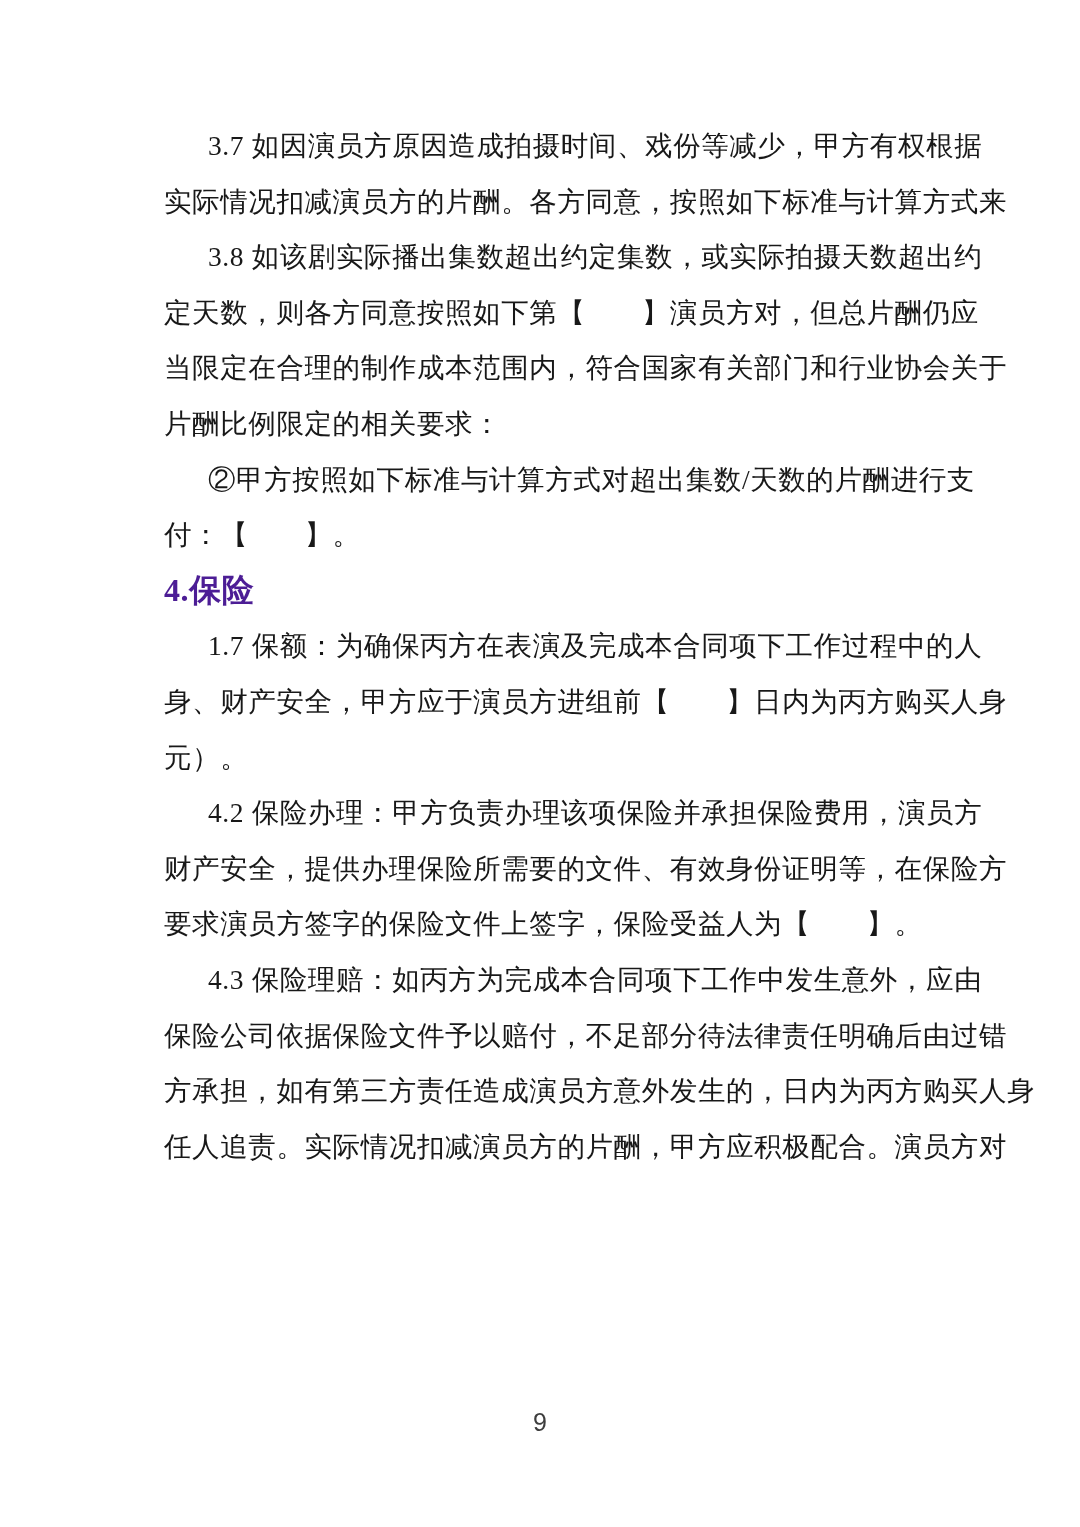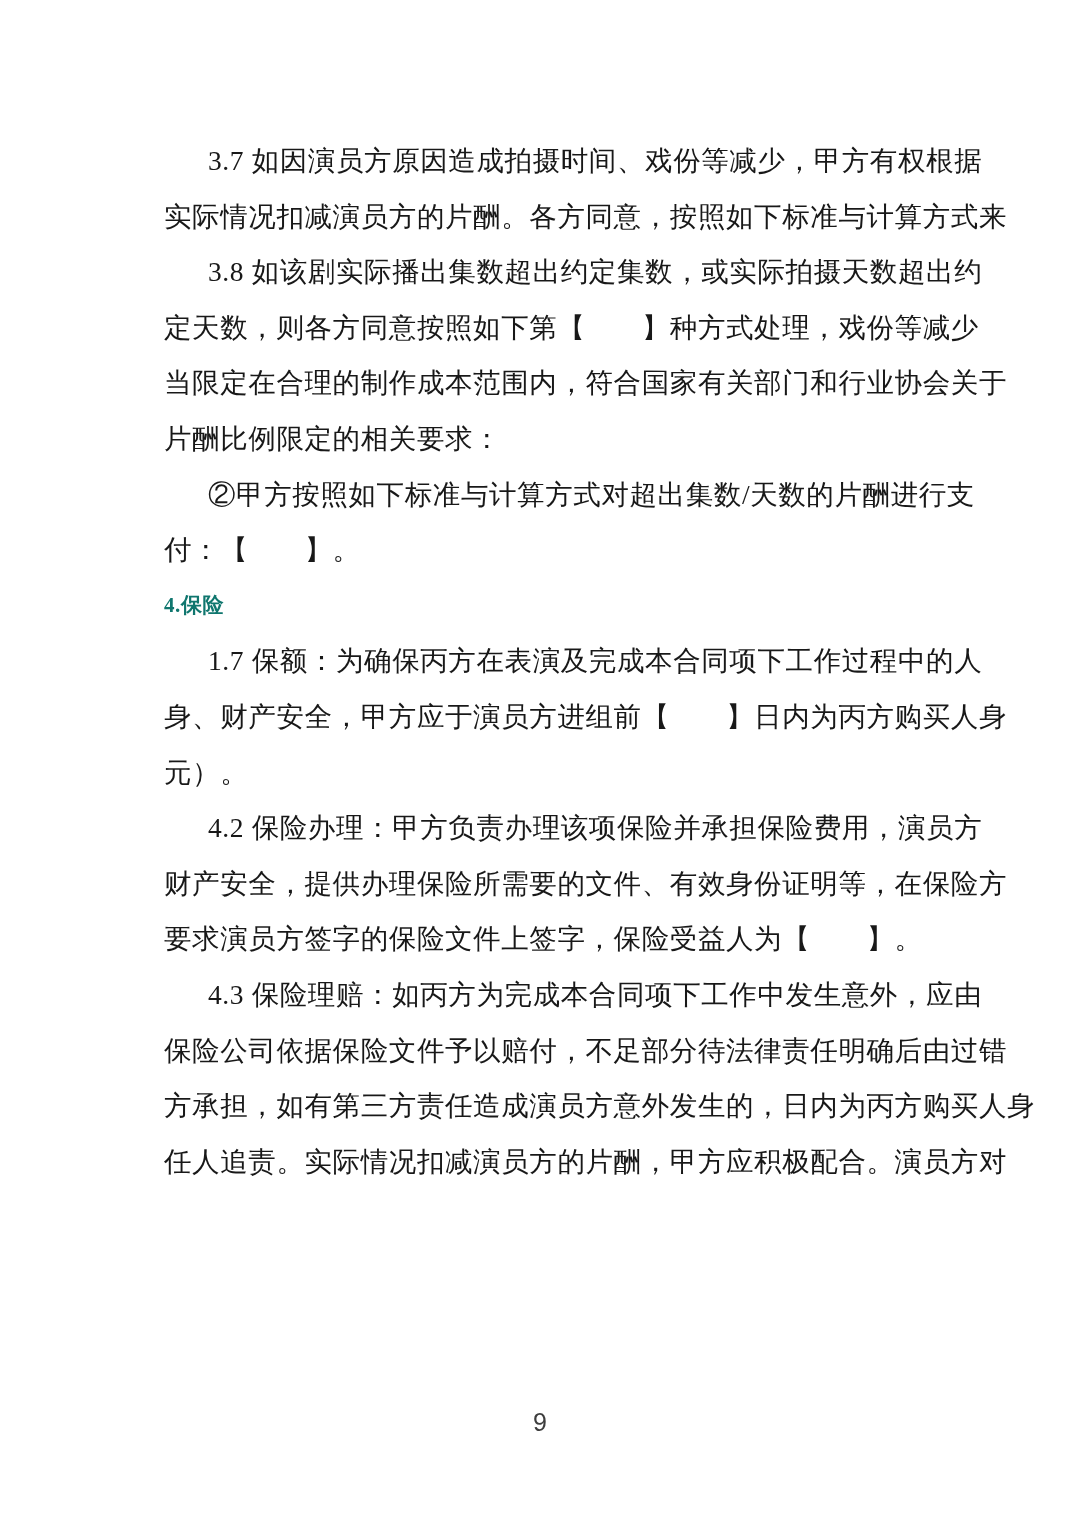--- a/index.html
+++ b/index.html
@@ -11,40 +11,40 @@
     position: relative;
     width: 1080px;
     height: 1527px;
     margin: 0 auto;
     background: #ffffff;
     overflow: hidden;
     font-family: "Liberation Serif", "DejaVu Serif", serif;
   }
   .content {
     position: absolute;
-    top: 133px;
+    top: 118px;
     left: 164px;
     width: 766px;
   }
   .line {
     font-size: 27.5px;
     line-height: 55.6px;
     height: 55.6px;
     color: #181818;
     letter-spacing: 0.6px;
     white-space: nowrap;
     text-rendering: optimizeLegibility;
   }
   .line.indent {
     padding-left: 44px;
   }
   .line.heading {
     font-weight: bold;
-    font-size: 21px;
-    color: #0f766e;
+    font-size: 32px;
+    color: #4c1d95;
   }
   .footer {
     position: absolute;
     left: 0;
     top: 1408px;
     width: 100%;
     text-align: center;
   }
   .footer span {
     font-family: "Liberation Sans", "DejaVu Sans", sans-serif;
@@ -53,21 +53,21 @@
   }
 </style>
 </head>
 <body>
 
 <div class="page">
   <div class="content" id="doc-content">
       <div class="line indent">3.7 如因演员方原因造成拍摄时间、戏份等减少，甲方有权根据</div>
       <div class="line">实际情况扣减演员方的片酬。各方同意，按照如下标准与计算方式来</div>
       <div class="line indent">3.8 如该剧实际播出集数超出约定集数，或实际拍摄天数超出约</div>
-      <div class="line">定天数，则各方同意按照如下第【　　】种方式处理，戏份等减少</div>
+      <div class="line">定天数，则各方同意按照如下第【　　】演员方对，但总片酬仍应</div>
       <div class="line">当限定在合理的制作成本范围内，符合国家有关部门和行业协会关于</div>
       <div class="line">片酬比例限定的相关要求：</div>
       <div class="line indent">②甲方按照如下标准与计算方式对超出集数/天数的片酬进行支</div>
       <div class="line">付：【　　】。</div>
       <div class="line heading">4.保险</div>
       <div class="line indent">1.7 保额：为确保丙方在表演及完成本合同项下工作过程中的人</div>
       <div class="line">身、财产安全，甲方应于演员方进组前【　　】日内为丙方购买人身</div>
       <div class="line">元）。</div>
       <div class="line indent">4.2 保险办理：甲方负责办理该项保险并承担保险费用，演员方</div>
       <div class="line">财产安全，提供办理保险所需要的文件、有效身份证明等，在保险方</div>

